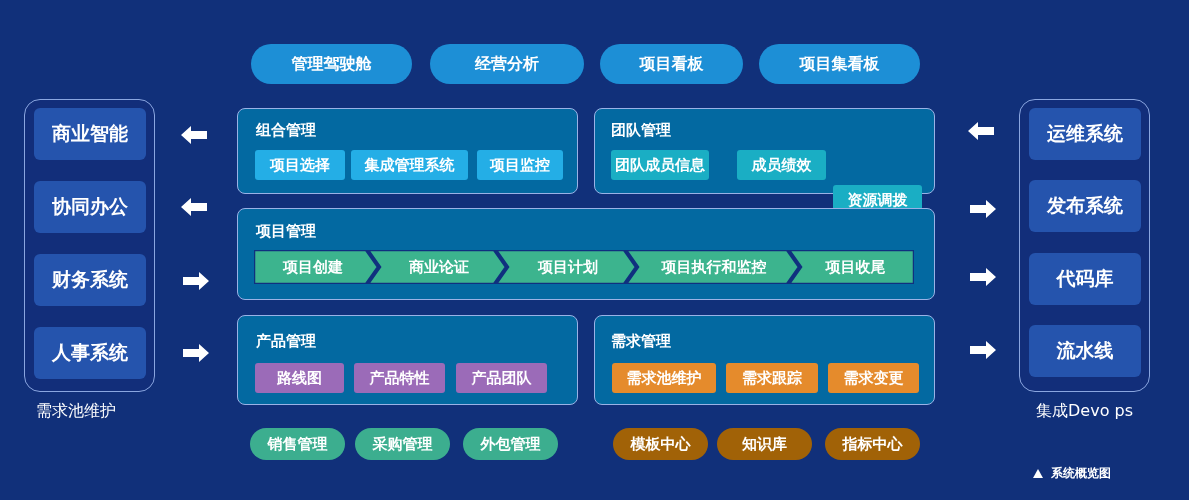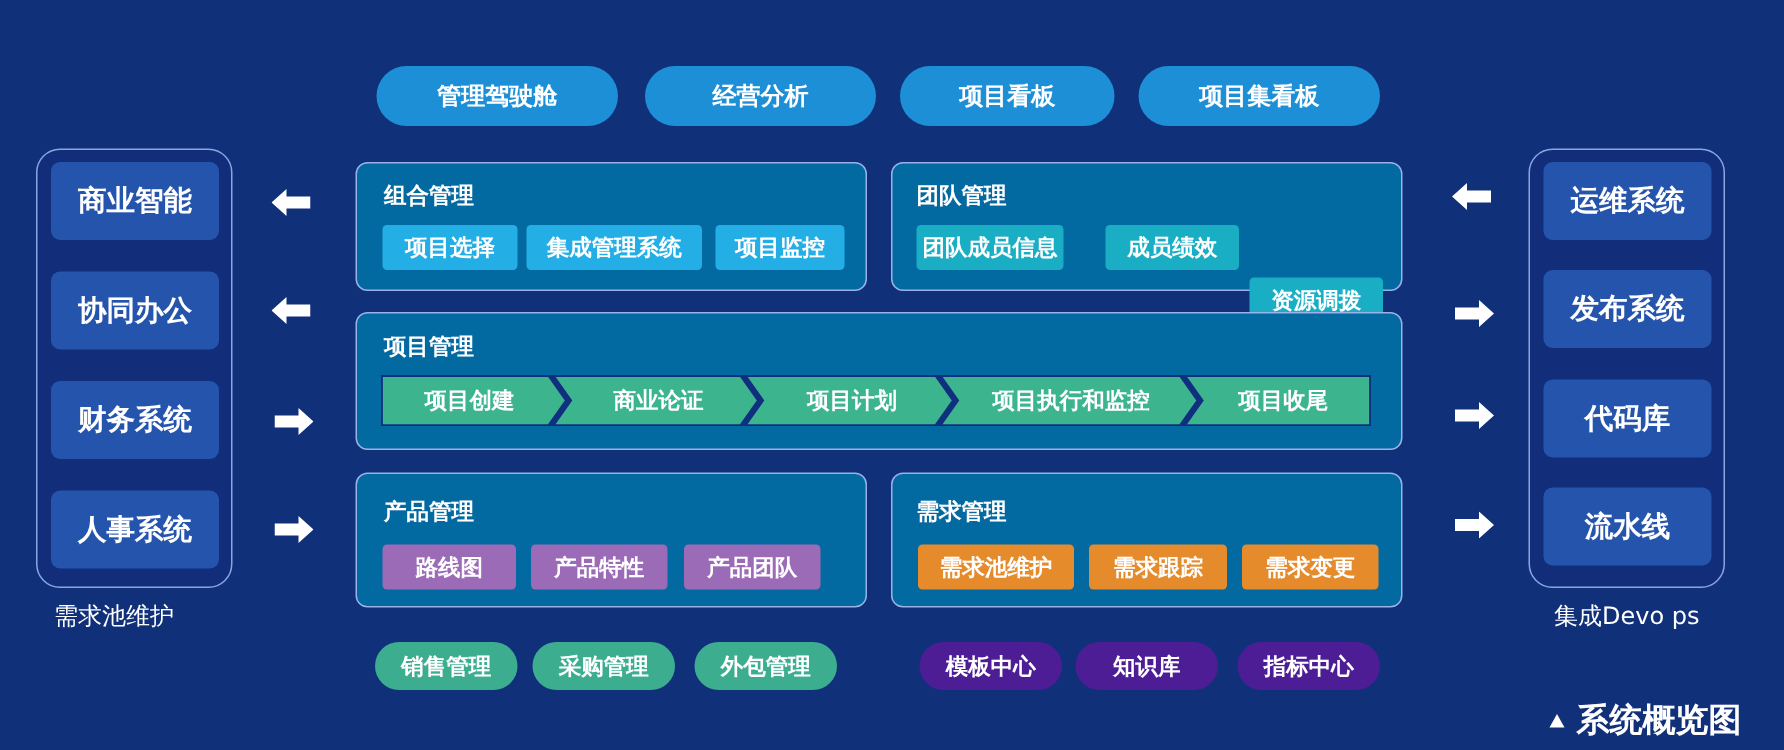--- a/index.html
+++ b/index.html
@@ -72,26 +72,26 @@
     font-size: 15px; font-weight: bold; color: #fff;
   }
 
   
   .bottom-pill {
     position: absolute; top: 428px; height: 32px; border-radius: 16px;
     display: flex; align-items: center; justify-content: center;
     font-size: 15px; font-weight: bold; color: #fff;
   }
   .bp-green { background: #3cae8f; }
-  .bp-blue { background: #4c1d95; text-align: right; }
+  .bp-blue { background: #a16207; text-align: right; }
 
   .legend {
     position: absolute; left: 1033px; top: 465px;
     display: flex; align-items: center; gap: 8px;
-    font-size: 22px; font-weight: bold; color: #fff;
+    font-size: 12px; font-weight: bold; color: #fff;
   }
   .legend .tri {
     width: 0; height: 0;
     border-left: 5px solid transparent; border-right: 5px solid transparent;
     border-bottom: 9px solid #fff;
   }
 </style>
 </head>
 <body>
 

